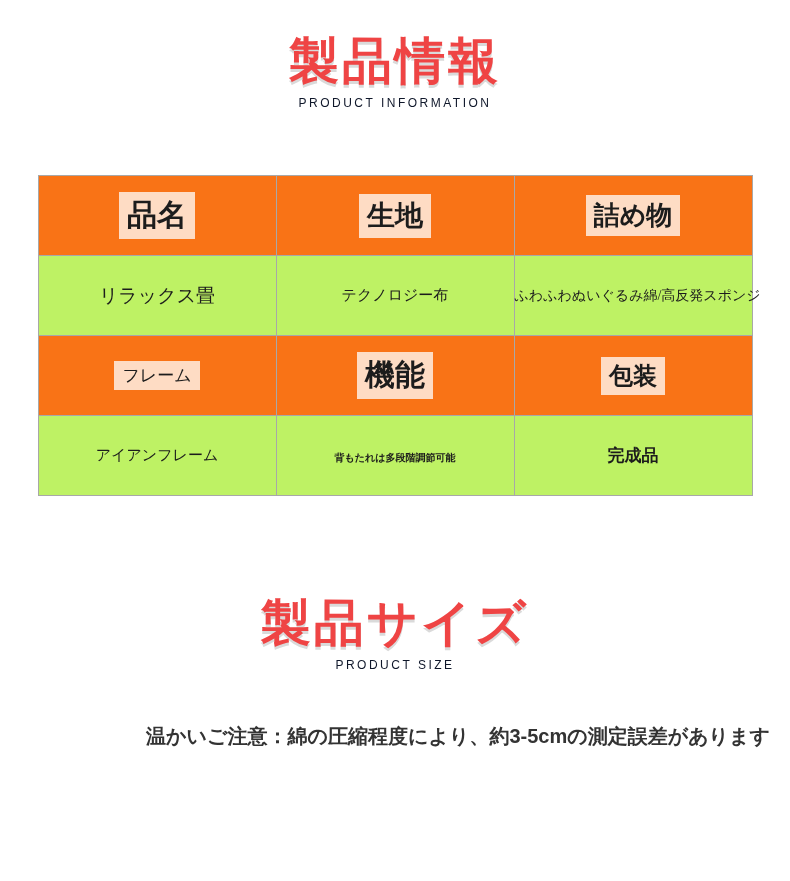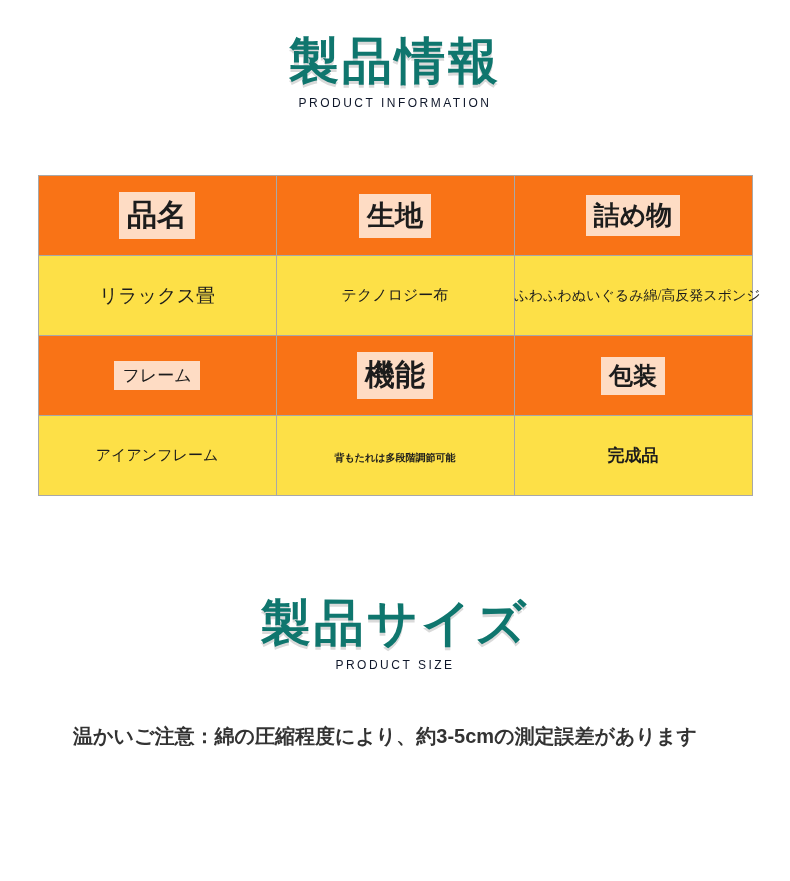--- a/index.html
+++ b/index.html
@@ -13,21 +13,21 @@
     color: #1e1e1e;
     overflow: hidden;
   }
   
   .section-head { text-align: center; }
   .section-head.first { padding-top: 32px; }
   .jp-title {
     font-size: 50px;
     font-weight: 900;
     letter-spacing: 3px;
-    color: #0f766e;
+    color: #ef4444;
     line-height: 58px;
     text-shadow: 0 3px 0 rgba(150,150,150,0.35);
   }
   .en-subtitle {
     margin-top: 6px;
     font-size: 12px;
     font-weight: 400;
     letter-spacing: 2.5px;
     color: #0f172a;
     line-height: 15px;
@@ -41,21 +41,21 @@
   }
   .info-table td {
     width: 238px;
     height: 80px;
     border: 1px solid #a8a8a8;
     text-align: center;
     vertical-align: middle;
     color: #1c1c1c;
   }
   tr.row-gray td { background: #f97316; }
-  tr.row-white td { background: #fde047; font-family: Liberation Serif, serif; }
+  tr.row-white td { background: #bef264; font-family: Liberation Serif, serif; }
   tr.row-gray .patch {
     background: rgba(255,255,255,0.75);
     padding: 3px 8px;
     display: inline-block;
   }
   
   .fs30b { font-size: 30px; font-weight: 700; }
   .fs28b { font-size: 28px; font-weight: 700; }
   .fs24b { font-size: 24px; font-weight: 700; }
   .fs22b { font-size: 26px; font-weight: 700; }
@@ -64,21 +64,21 @@
   .fs16b { font-size: 17px; font-weight: 700; }
   .fs15  { font-size: 15px; font-weight: 400; }
   .fs15sb{ font-size: 10px; font-weight: 600; }
   .fs14nw{ font-size: 14px; font-weight: 400; white-space: nowrap; }
   td.overflow-cell { overflow: visible; }
   
   .section-head.second { margin-top: 98px; }
   .size-note {
     margin-top: 36px;
     padding-right: 20px;
-    text-align: center;
+    text-align: right;
   }
   .size-note p {
     font-size: 20px;
     font-weight: 600;
     color: #333333;
     line-height: 54px;
     white-space: nowrap;
   }
 </style>
 </head>

